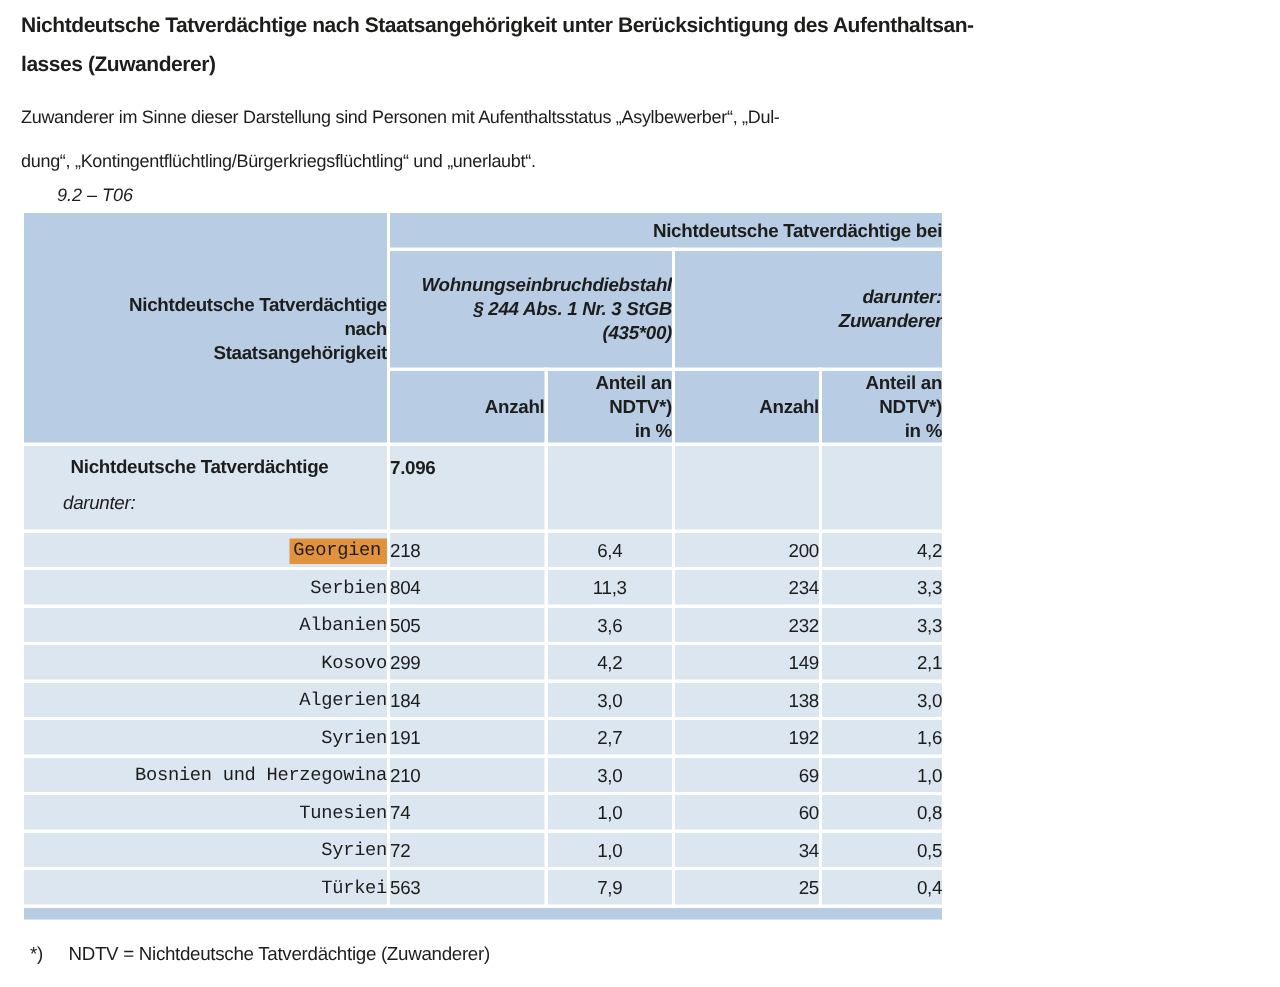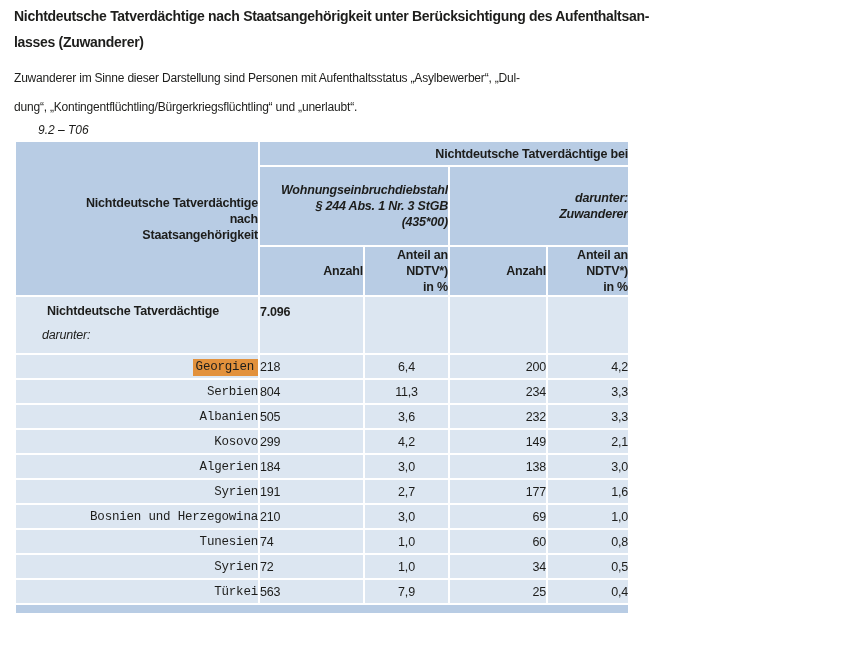--- a/index.html
+++ b/index.html
@@ -203,21 +203,21 @@
       <td class="cell num1">184</td>
       <td class="cell num2">3,0</td>
       <td class="cell num3">138</td>
       <td class="cell num4">3,0</td>
     </tr>
 
     <tr class="brow">
       <td class="cell name">Syrien</td>
       <td class="cell num1">191</td>
       <td class="cell num2">2,7</td>
-      <td class="cell num3">177</td>
+      <td class="cell num3">192</td>
       <td class="cell num4">1,6</td>
     </tr>
 
     <tr class="brow">
       <td class="cell name">Bosnien und Herzegowina</td>
       <td class="cell num1">210</td>
       <td class="cell num2">3,0</td>
       <td class="cell num3">69</td>
       <td class="cell num4">1,0</td>
     </tr>
@@ -245,14 +245,17 @@
       <td class="cell num3">25</td>
       <td class="cell num4">0,4</td>
     </tr>
 
     <tr class="bandrow">
       <td class="band" colspan="5"></td>
     </tr>
   </tbody>
     </table>
 
+  <div class="footnote">
+    <span class="fn-marker">*)</span><span class="fn-text">NDTV = Nichtdeutsche Tatverdächtige (Zuwanderer)</span>
+  </div>
 
 </div>
 
 </body></html>

